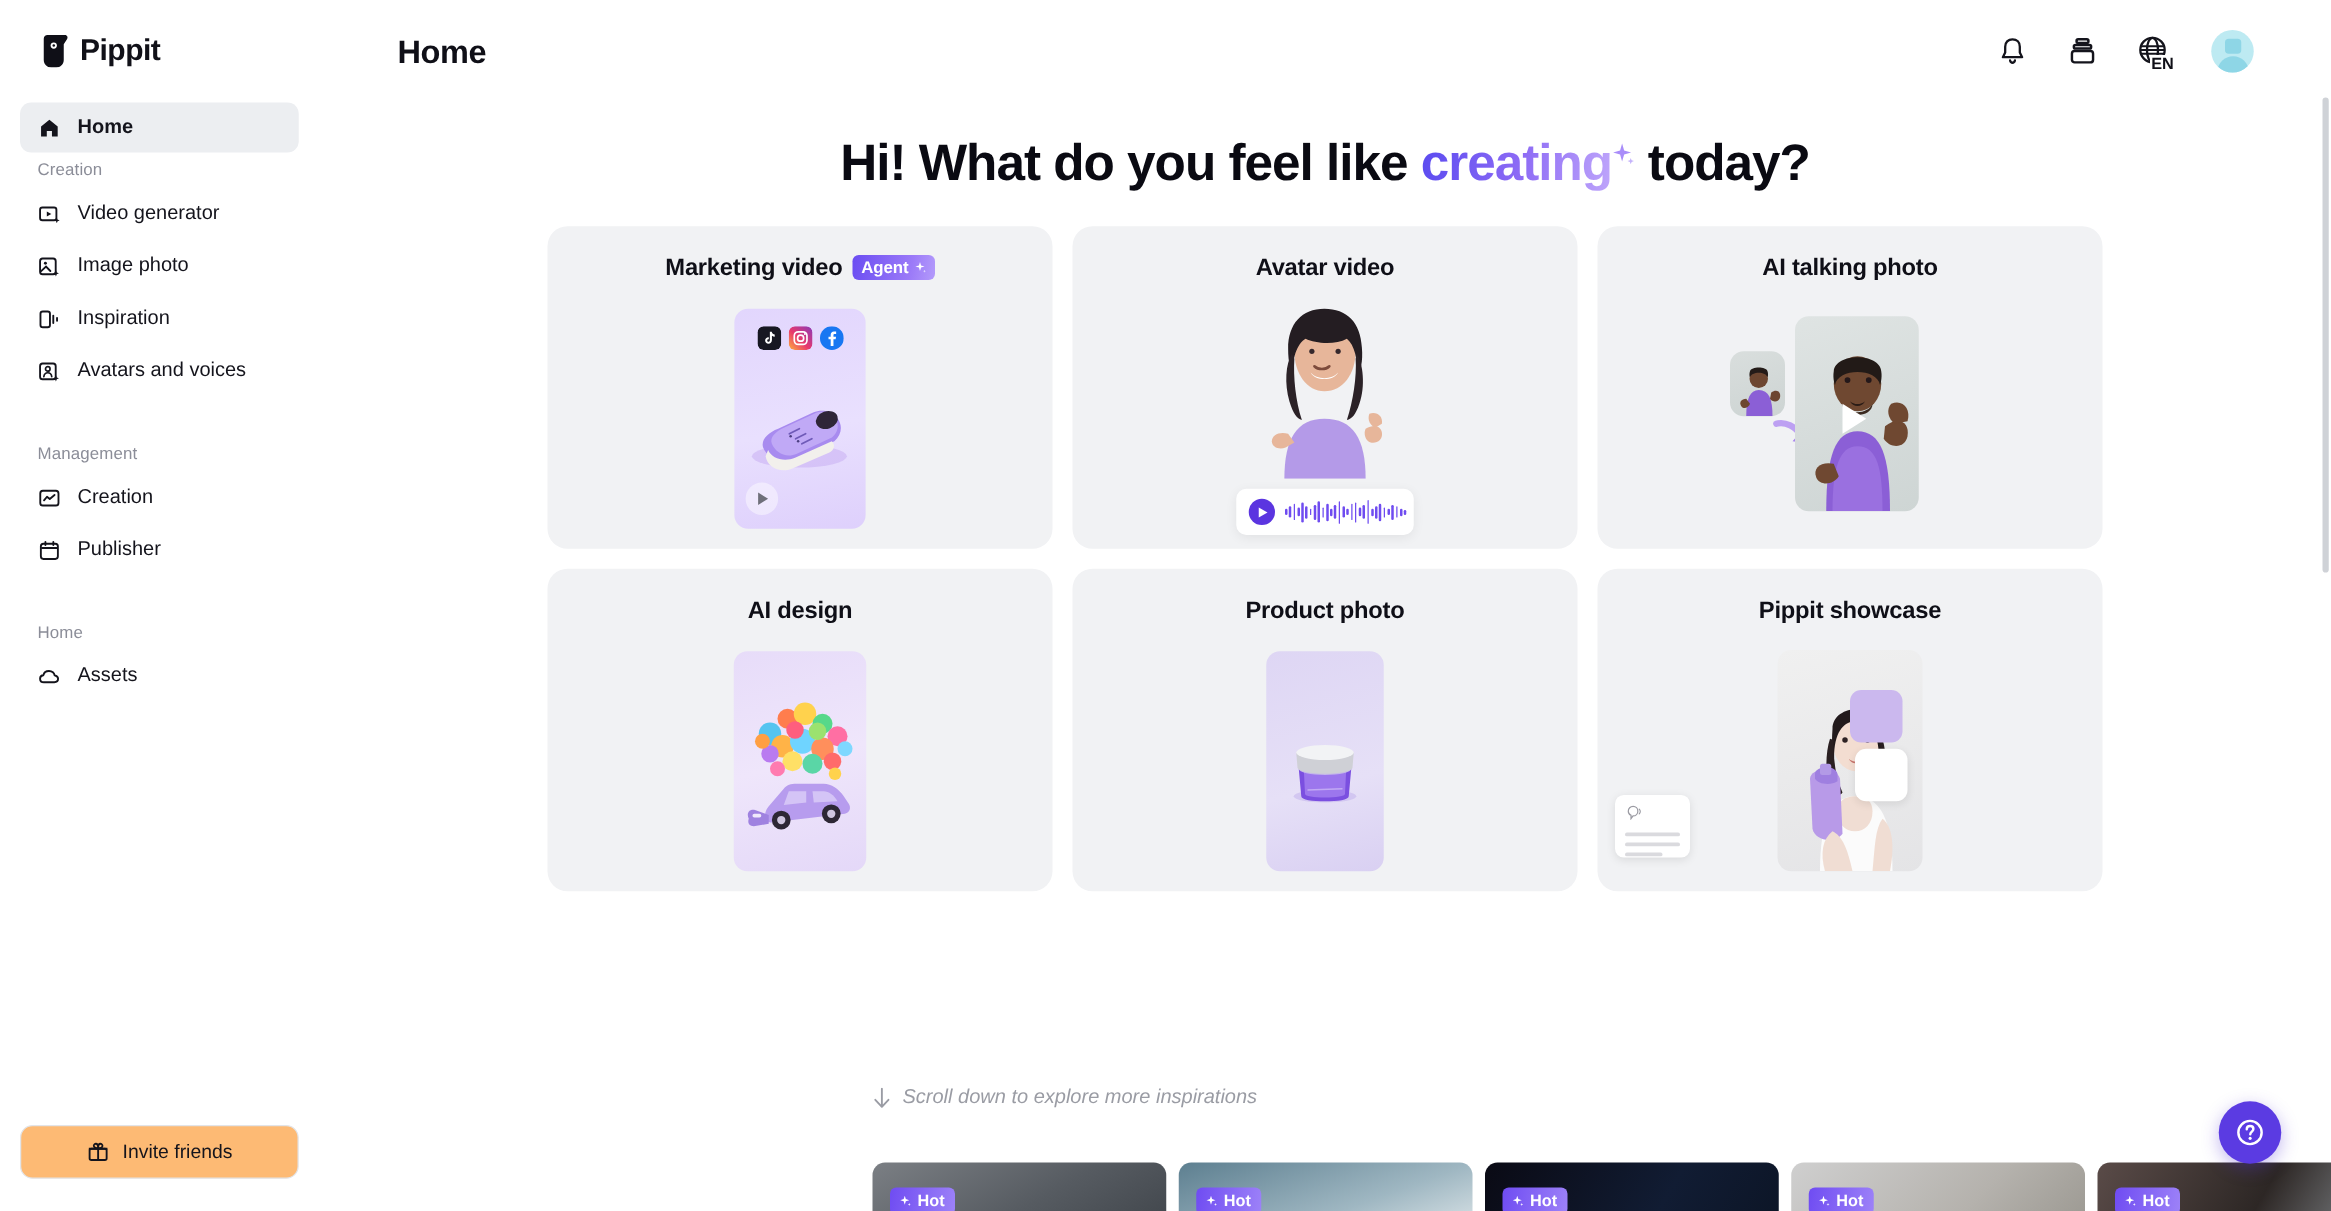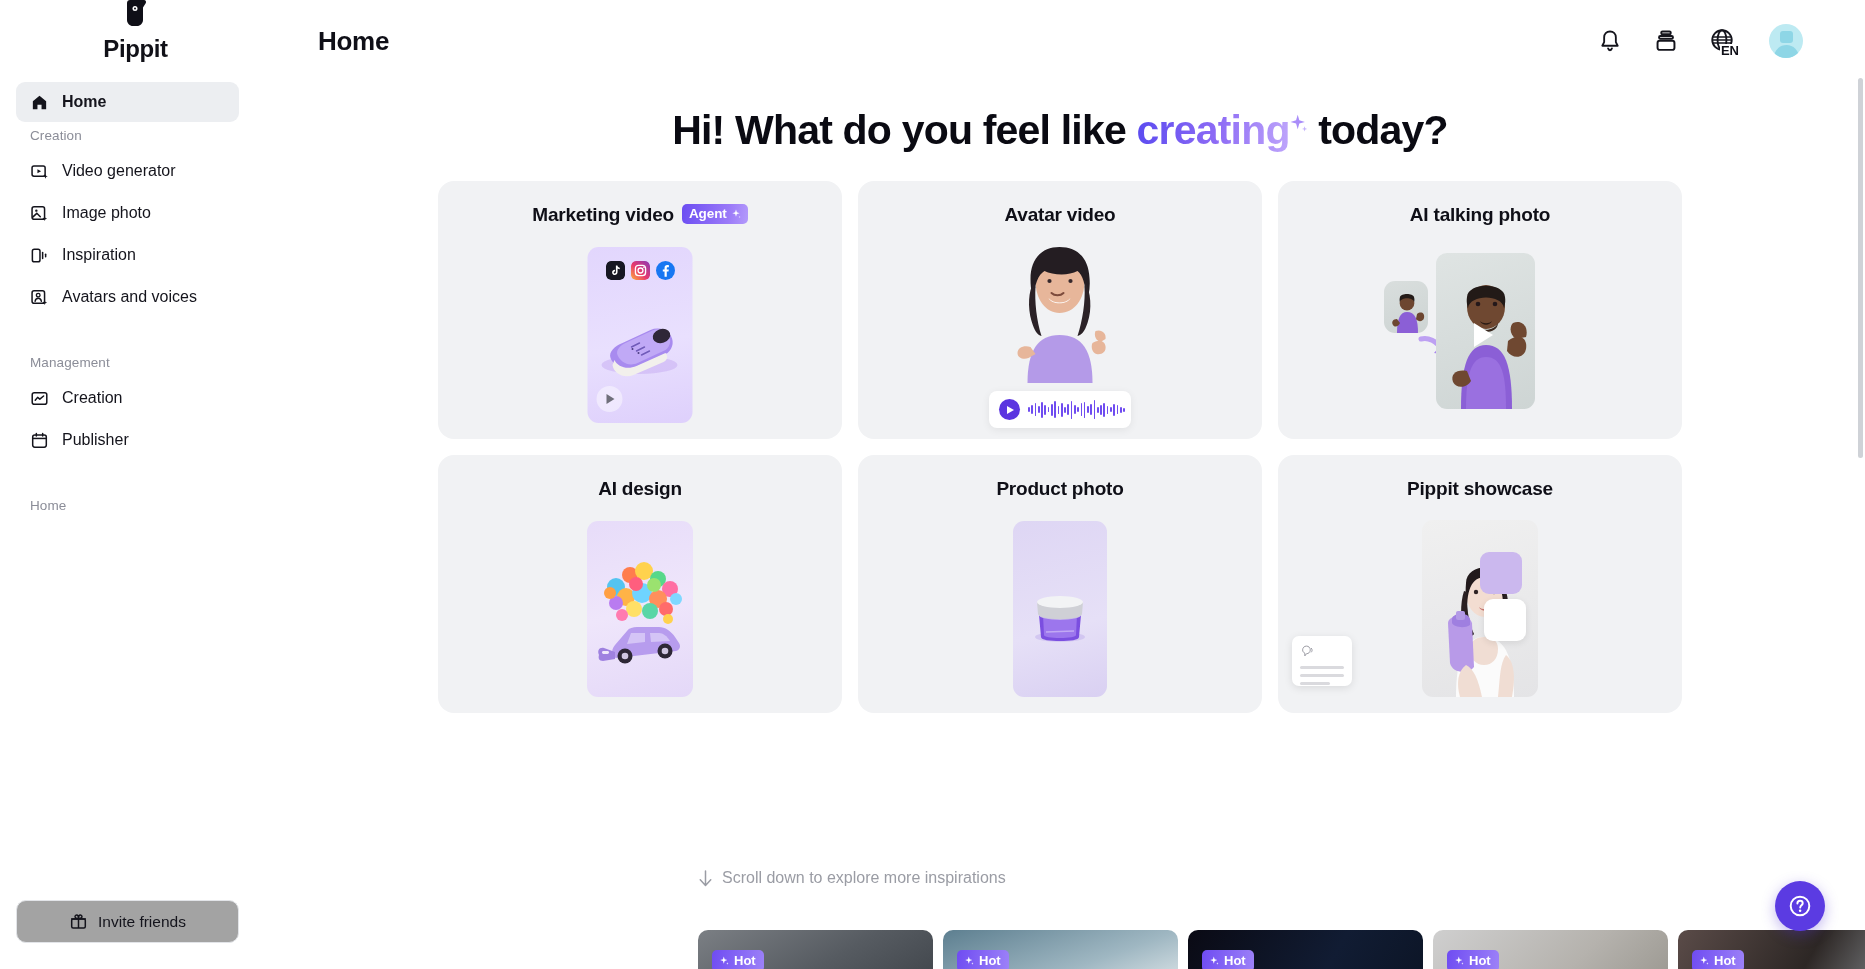--- a/index.html
+++ b/index.html
@@ -14,21 +14,21 @@
 
   
   .sidebar {
     width: 255px; height: 969px; flex: 0 0 255px;
     background: #ffffff;
     padding: 0 16px;
     position: relative;
   }
   .brand {
     display: flex; align-items: center; gap: 9px;
-    height: 82px; padding-left: 16px; flex-direction: column;
+    height: 82px; padding-left: 16px;
   }
   .brand-mark { width: 23px; height: 26px; display: block; }
   .brand-name { font-size: 24px; font-weight: 700; letter-spacing: -0.4px; color: #111118; }
 
   .nav-item {
     display: flex; align-items: center; gap: 13px;
     height: 40px; padding: 0 14px; margin: 0 0 2px 0;
     border-radius: 9px; cursor: pointer;
     font-size: 16px; color: #14141c;
   }
@@ -37,21 +37,21 @@
   .nav-group {
     font-size: 13.5px; color: #8b8d98; padding: 0 14px;
     margin-top: 38px; margin-bottom: 8px; letter-spacing: 0.1px;
   }
   .nav-first { margin-top: 6px; }
 
   .invite {
     position: absolute; left: 16px; bottom: 26px;
     width: 223px; height: 43px;
     border: 1px solid #e2e4e8; border-radius: 10px;
-    background: #a3a3a3; cursor: pointer;
+    background: #fdba74; cursor: pointer;
     display: flex; align-items: center; justify-content: center; gap: 10px;
     font-size: 15.5px; color: #14141c;
   }
 
   
   .main { flex: 1; position: relative; height: 969px; overflow: hidden; }
   .topbar {
     height: 82px; display: flex; align-items: center;
     padding: 0 62px 0 63px;
   }
@@ -174,21 +174,21 @@
   .ps-note {
     position: absolute; left: 14px; bottom: 27px; width: 60px; height: 50px;
     background: #fff; border-radius: 7px; box-shadow: 0 2px 8px rgba(0,0,0,.1);
     padding: 7px 7px 0 8px;
   }
   .ps-note .ln { height: 3px; border-radius: 2px; background: #dadade; margin-top: 5px; }
 
   
   .scroll-hint {
     position: absolute; left: 443px; top: 869px;
-    font-size: 16px; color: #9a9ca4; display: flex; align-items: center; gap: 9px;
+    font-size: 16px; color: #9a9ca4; display: flex; align-items: center; gap: 9px; font-style: italic;
   }
   
   .strip {
     position: absolute; left: 443px; top: 930px;
     display: flex; gap: 10px;
   }
   .thumb { width: 235px; height: 58px; border-radius: 10px 10px 0 0; position: relative; overflow: hidden; cursor: pointer; }
   .hot {
     position: absolute; left: 14px; top: 20px;
     background: linear-gradient(100deg,#6f4cf2,#9d82f8);
@@ -285,20 +285,26 @@
       <svg class="ico" viewBox="0 0 24 24">
         <rect x="3.4" y="5" width="17.2" height="15.4" rx="2.6" fill="none" stroke="#14141c" stroke-width="1.9"></rect>
         <path d="M3.8 9.4 20.2 9.4" stroke="#14141c" stroke-width="1.9"></path>
         <path d="M8 3.2 8 6.4 M16 3.2 16 6.4" stroke="#14141c" stroke-width="1.9" stroke-linecap="round"></path>
       </svg>
       <span>Publisher</span>
     </div>
 
     <div class="nav-group">Home</div>
 
+    <div class="nav-item">
+      <svg class="ico" viewBox="0 0 24 24">
+        <path d="M6.4 17.4 C4 17.4 2.6 15.8 2.6 13.8 C2.6 11.9 4 10.4 6 10.3 C6.5 7.6 8.6 6 11.6 6 C14.8 6 17 8.1 17.3 10.5 C19.4 10.9 20.8 12.2 20.8 14 C20.8 16 19.2 17.4 17 17.4 Z" fill="none" stroke="#14141c" stroke-width="1.9" stroke-linejoin="round"></path>
+      </svg>
+      <span>Assets</span>
+    </div>
 
 
     <button class="invite">
       <svg width="19" height="19" viewBox="0 0 24 24">
         <rect x="3.4" y="8.8" width="17.2" height="11.4" rx="1.8" fill="none" stroke="#14141c" stroke-width="1.9"></rect>
         <path d="M2.6 8.8 21.4 8.8" stroke="#14141c" stroke-width="1.9"></path>
         <path d="M12 8.8 12 20.2" stroke="#14141c" stroke-width="1.9"></path>
         <path d="M12 8.4 C9.4 8.4 7.6 7.4 7.6 5.8 C7.6 4.6 8.6 3.8 9.8 3.8 C11.2 3.8 12 5.6 12 8.4 Z M12 8.4 C14.6 8.4 16.4 7.4 16.4 5.8 C16.4 4.6 15.4 3.8 14.2 3.8 C12.8 3.8 12 5.6 12 8.4 Z" fill="none" stroke="#14141c" stroke-width="1.8" stroke-linejoin="round"></path>
       </svg>
       <span>Invite friends</span>

